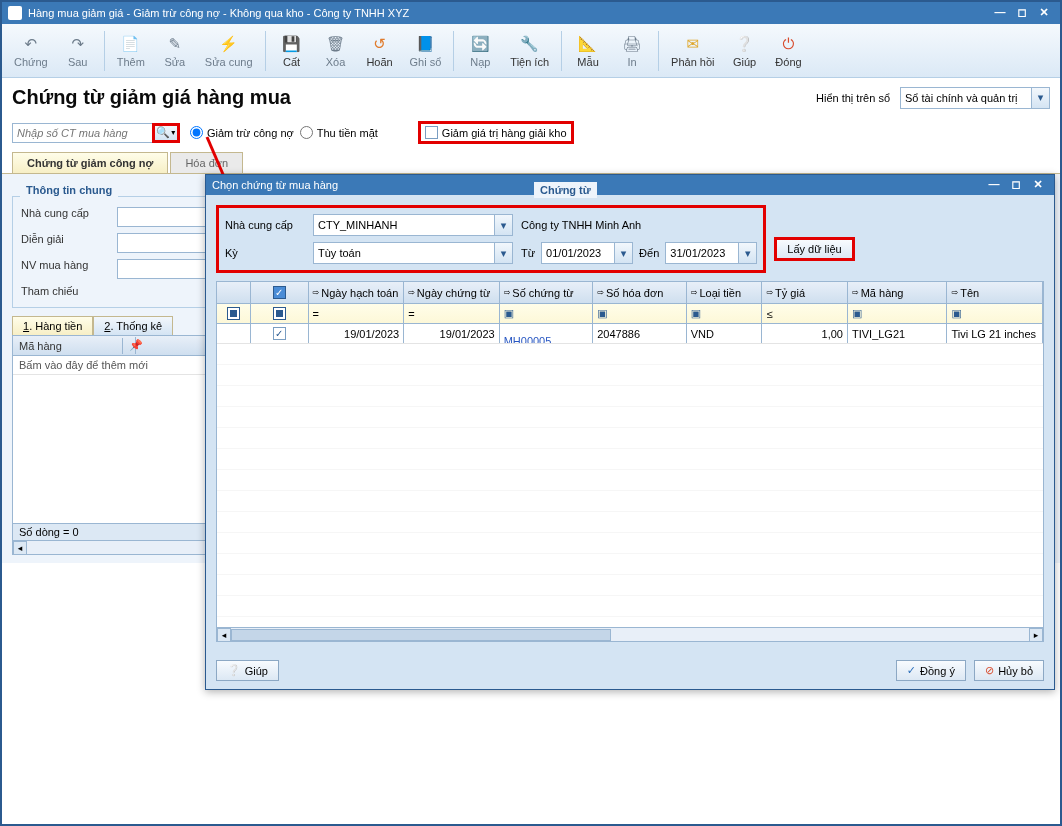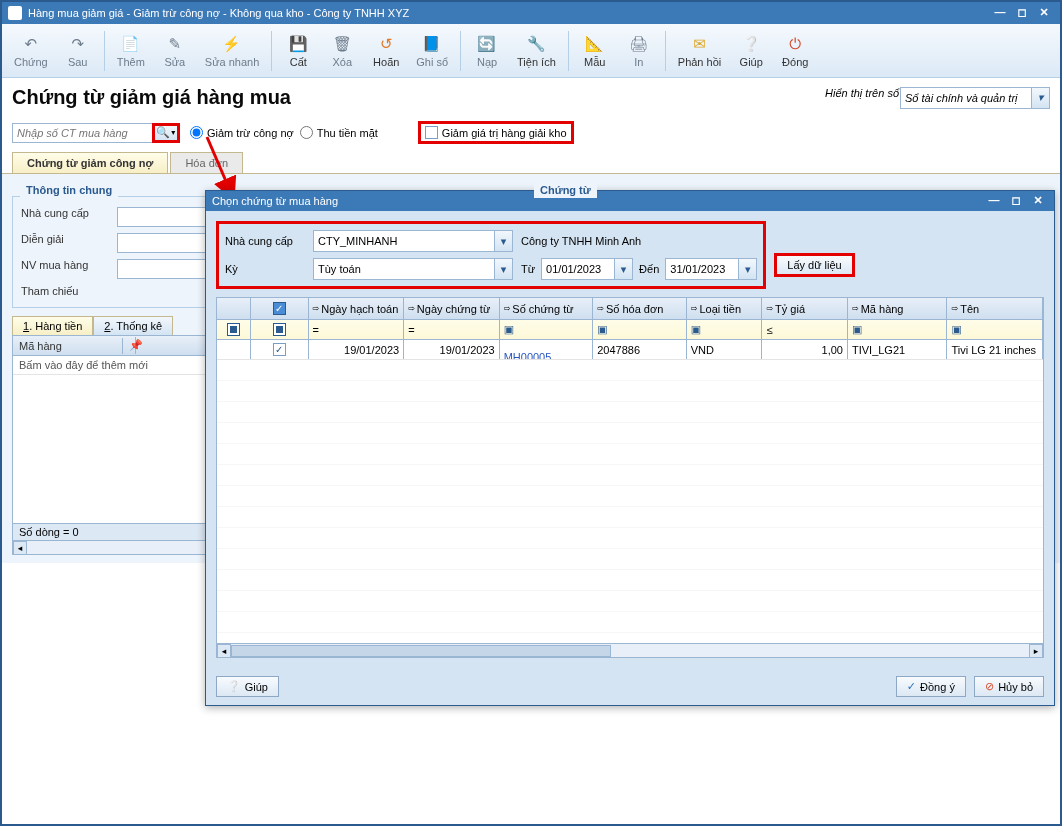--- a/index.html
+++ b/index.html
@@ -9,21 +9,21 @@
 .titlebar-icon { width: 14px; height: 14px; background: #fff; border-radius: 2px; }
 .win-controls { display: flex; gap: 2px; }
 .win-btn { width: 20px; height: 14px; color: #fff; text-align: center; cursor: pointer; font-weight: bold; }
 .toolbar { background: linear-gradient(#f5f9fd,#dbe9f6); height: 54px; display: flex; align-items: center; gap: 4px; padding: 0 6px; border-bottom: 1px solid #b5cfe6; }
 .tb-btn { display: flex; flex-direction: column; align-items: center; padding: 2px 6px; color: #6d7c8b; cursor: pointer; min-width: 40px; }
 .tb-btn.active { color: #333; }
 .tb-icon { width: 20px; height: 20px; margin-bottom: 2px; display:flex; align-items:center; justify-content:center; font-size: 15px; }
 .tb-sep { width: 1px; height: 40px; background: #b5cfe6; margin: 0 2px; }
 .page-header { padding: 8px 10px; display: flex; justify-content: space-between; align-items: center; }
 .page-title { font-size: 20px; font-weight: bold; color: #0a0a0a; }
-.display-select { display: flex; gap: 1px; font-style: italic; }
+.display-select { display: flex; align-items: center; gap: 10px; }
 .filter-row { padding: 4px 10px 8px; display: flex; align-items: center; gap: 10px; }
 .search-box { position: relative; }
 .search-input { width: 168px; height: 20px; border: 1px solid #9ab6d2; padding: 1px 20px 1px 4px; font-style: italic; color: #888; }
 .search-btn { position: absolute; right: 0; top: 0; width: 28px; height: 20px; background: linear-gradient(#f2f7fc,#d4e4f3); border: 1px solid #2b5a8f; cursor: pointer; display:flex; align-items:center; justify-content:center; }
 .red-box { border: 3px solid #e20000; }
 .radio-group { display: flex; align-items: center; gap: 6px; }
 .radio-item { display: flex; align-items: center; gap: 4px; }
 .checkbox-item { display: flex; align-items: center; gap: 4px; padding: 2px 4px; }
 .tabs { display: flex; border-bottom: 1px solid #c4b88f; padding-left: 10px; }
 .tab { padding: 4px 14px; background: linear-gradient(#fffde9,#f7efc6); border: 1px solid #c4b88f; border-bottom: none; margin-right: 2px; cursor: pointer; font-weight: bold; color: #333; }
@@ -35,21 +35,21 @@
 .form-input { height: 20px; border: 1px solid #9ab6d2; background: #fff; }
 .sub-tabs { display: flex; margin-top: 8px; }
 .sub-tab { padding: 3px 10px; background: linear-gradient(#fffde9,#f7efc6); border: 1px solid #c4b88f; border-bottom:none; cursor: pointer; }
 .sub-tab.inactive { background: linear-gradient(#f2f7fc,#d4e4f3); }
 .grid-small { border: 1px solid #9ab6d2; background: #fff; }
 .grid-header { background: linear-gradient(#e8eff8,#cfdfef); display: flex; border-bottom: 1px solid #9ab6d2; height: 20px; align-items: center; }
 .grid-header-cell { padding: 2px 6px; border-right: 1px solid #9ab6d2; font-weight: normal; color: #333; }
 .grid-hint { padding: 3px 6px; color: #555; border-bottom: 1px solid #e4e4e4; }
 .grid-footer { background: #dce8f4; padding: 2px 6px; border-top: 1px solid #9ab6d2; }
 
-.dialog { position: absolute; left: 203px; top: 188px; width: 850px; height: 516px; background: #d4e4f3; border: 1px solid #2b5a8f; box-shadow: 0 2px 8px rgba(0,0,0,0.3); display:flex; flex-direction:column; }
+.dialog { position: absolute; left: 203px; top: 172px; width: 850px; height: 516px; background: #d4e4f3; border: 1px solid #2b5a8f; box-shadow: 0 2px 8px rgba(0,0,0,0.3); display:flex; flex-direction:column; }
 .dialog-title { background: #3b79b7; color: #fff; height: 20px; display: flex; align-items: center; justify-content: space-between; padding: 0 6px; }
 .dialog-body { padding: 10px; display:flex; flex-direction:column; flex:1; }
 .filter-panel { border: 3px solid #e20000; padding: 6px; background: #d4e4f3; display: grid; grid-template-columns: 80px 200px 1fr; gap: 6px 8px; align-items: center; }
 .combo { height: 22px; border: 1px solid #9ab6d2; background: #fff; display: flex; align-items: center; padding: 0 4px; position: relative; }
 .combo-arrow { position: absolute; right: 0; top: 0; width: 18px; height: 100%; background: linear-gradient(#f2f7fc,#d4e4f3); border-left: 1px solid #9ab6d2; display:flex; align-items:center; justify-content:center; color:#2b5a8f; cursor:pointer; }
 .date-row { display: flex; align-items: center; gap: 6px; }
 .btn { background: linear-gradient(#f8fbfe,#dce8f4); border: 1px solid #8ca8c4; padding: 3px 10px; cursor: pointer; display:flex; align-items:center; gap:4px; }
 .btn-fetch { border: 3px solid #e20000; }
 .main-grid { border: 1px solid #9ab6d2; background: #fff; margin-top: 8px; flex:1; display:flex; flex-direction:column; }
 .mg-header { background: linear-gradient(#e8eff8,#cfdfef); display: flex; height: 22px; border-bottom: 1px solid #9ab6d2; }
@@ -105,21 +105,21 @@
   <div class="tb-btn">
       <span class="tb-icon">📄</span>
       <span>Thêm</span>
     </div>
   <div class="tb-btn">
       <span class="tb-icon">✎</span>
       <span>Sửa</span>
     </div>
   <div class="tb-btn">
       <span class="tb-icon">⚡</span>
-      <span>Sửa nhanh</span>
+      <span>Sửa cung</span>
     </div>
   <div class="tb-sep"></div>
   <div class="tb-btn active">
       <span class="tb-icon" style="color:#2c6fbb">💾</span>
       <span>Cất</span>
     </div>
   <div class="tb-btn">
       <span class="tb-icon">🗑</span>
       <span>Xóa</span>
     </div>

